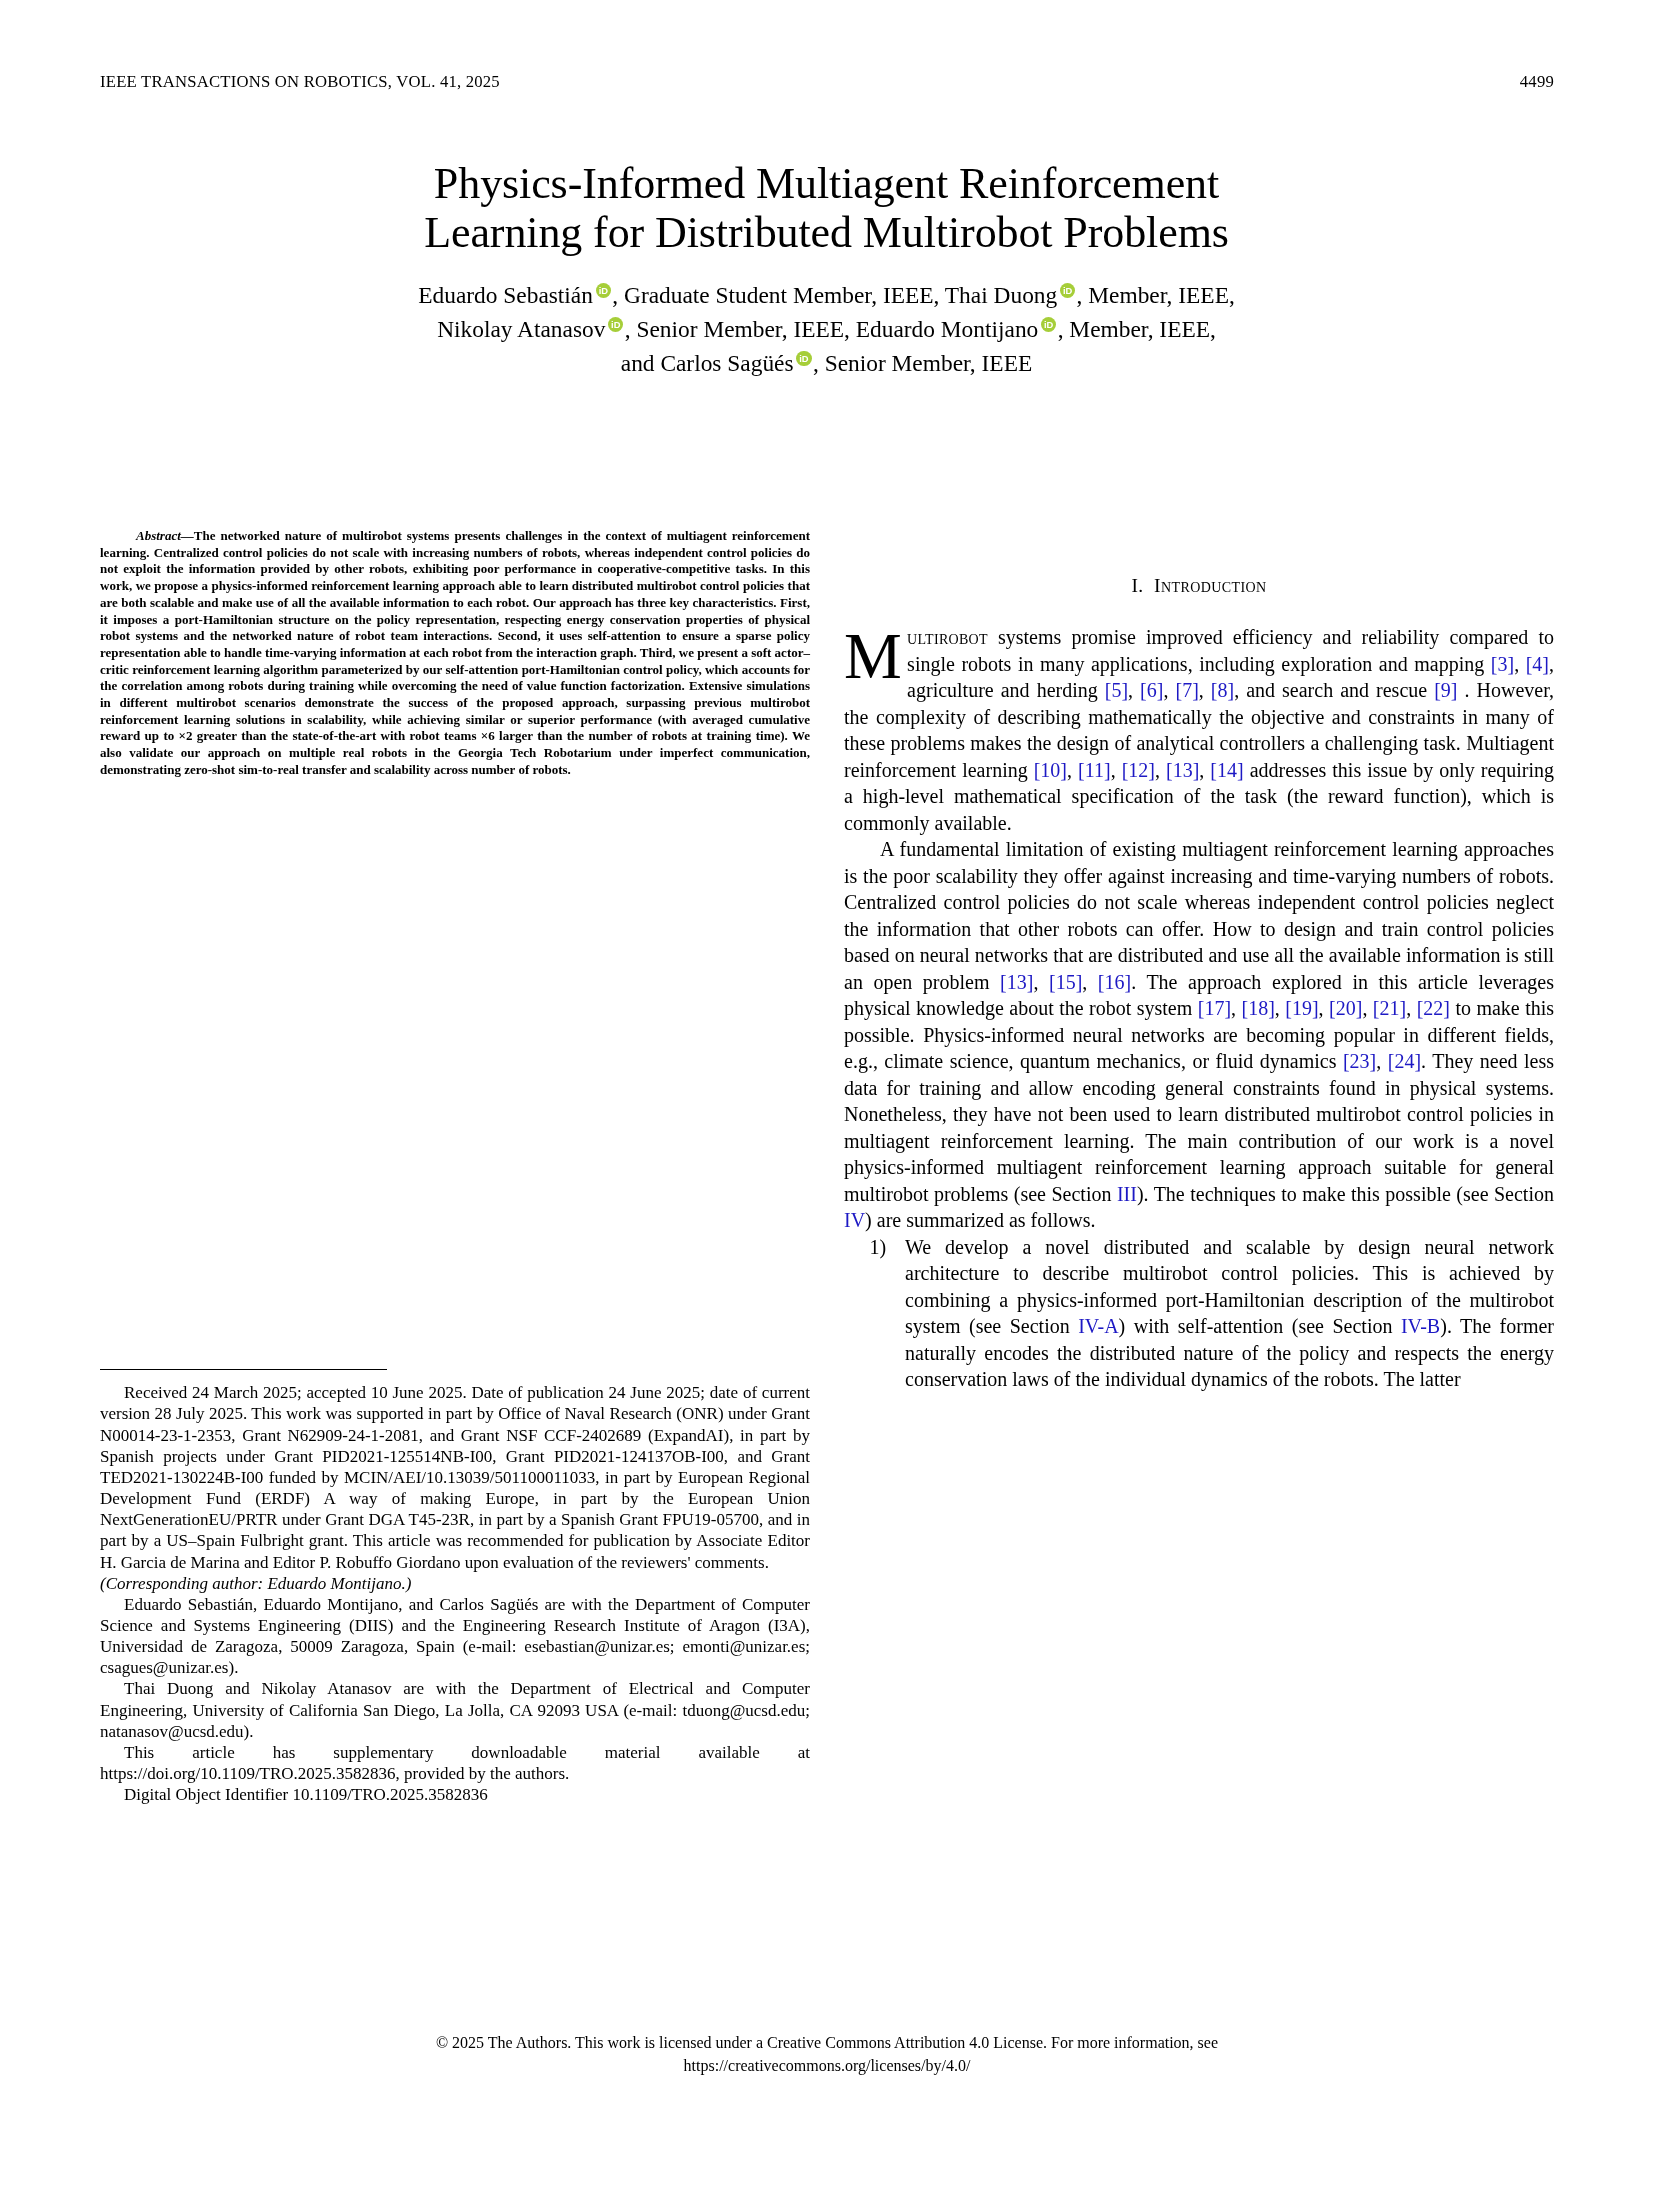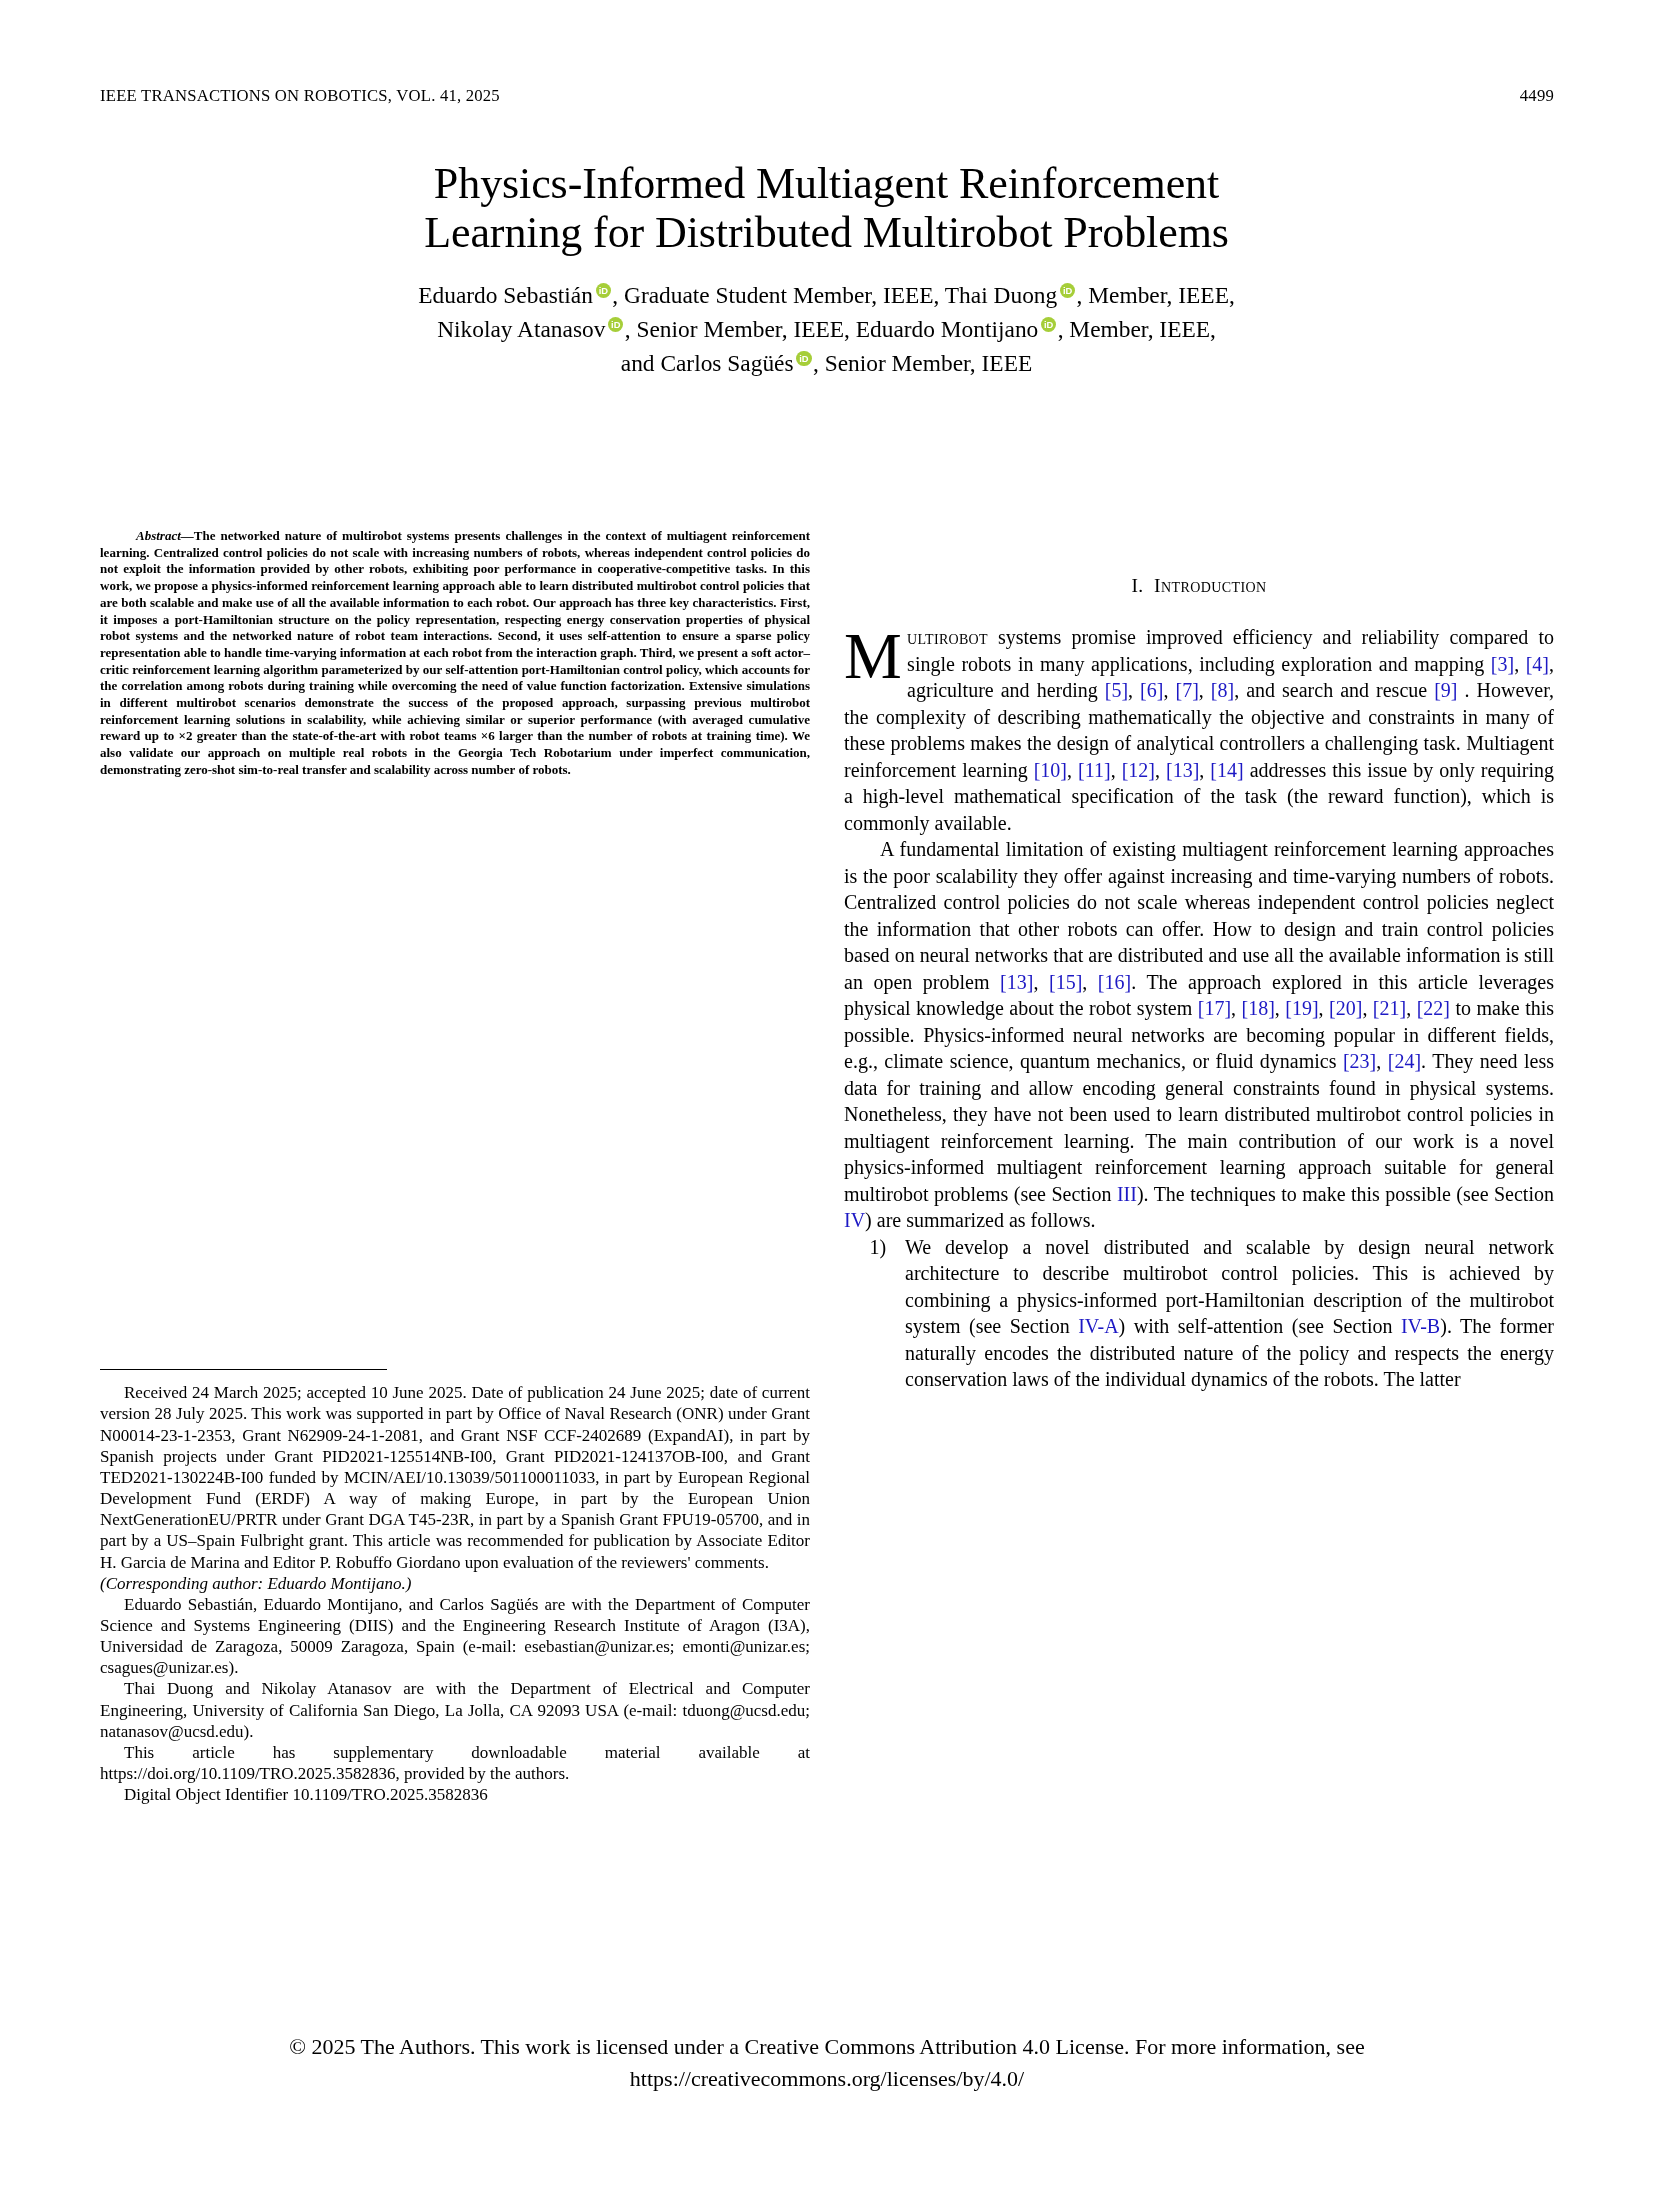--- a/index.html
+++ b/index.html
@@ -21,21 +21,21 @@
     width: 1654px;
     height: 2205px;
     padding: 0;
     box-sizing: border-box;
   }
 
   
   .running-head {
     position: absolute;
     left: 100px;
-    top: 86px;
+    top: 72px;
     width: 1454px;
     display: flex;
     justify-content: space-between;
     align-items: baseline;
     font-size: 16.7px;
     letter-spacing: 0.2px;
   }
   .running-head .rh-left { white-space: nowrap; }
   .running-head .rh-right { white-space: nowrap; }
 
@@ -188,21 +188,21 @@
     top: 0;
   }
 
   
   .footer {
     position: absolute;
     left: 100px;
     top: 2031px;
     width: 1454px;
     text-align: center;
-    font-size: 22px;
+    font-size: 16px;
     line-height: 1.45;
   }
 </style>
 </head>
 <body>
 
 <div class="page">
 
   <div class="running-head">
     <span class="rh-left">IEEE TRANSACTIONS ON ROBOTICS, VOL. 41, 2025</span>

